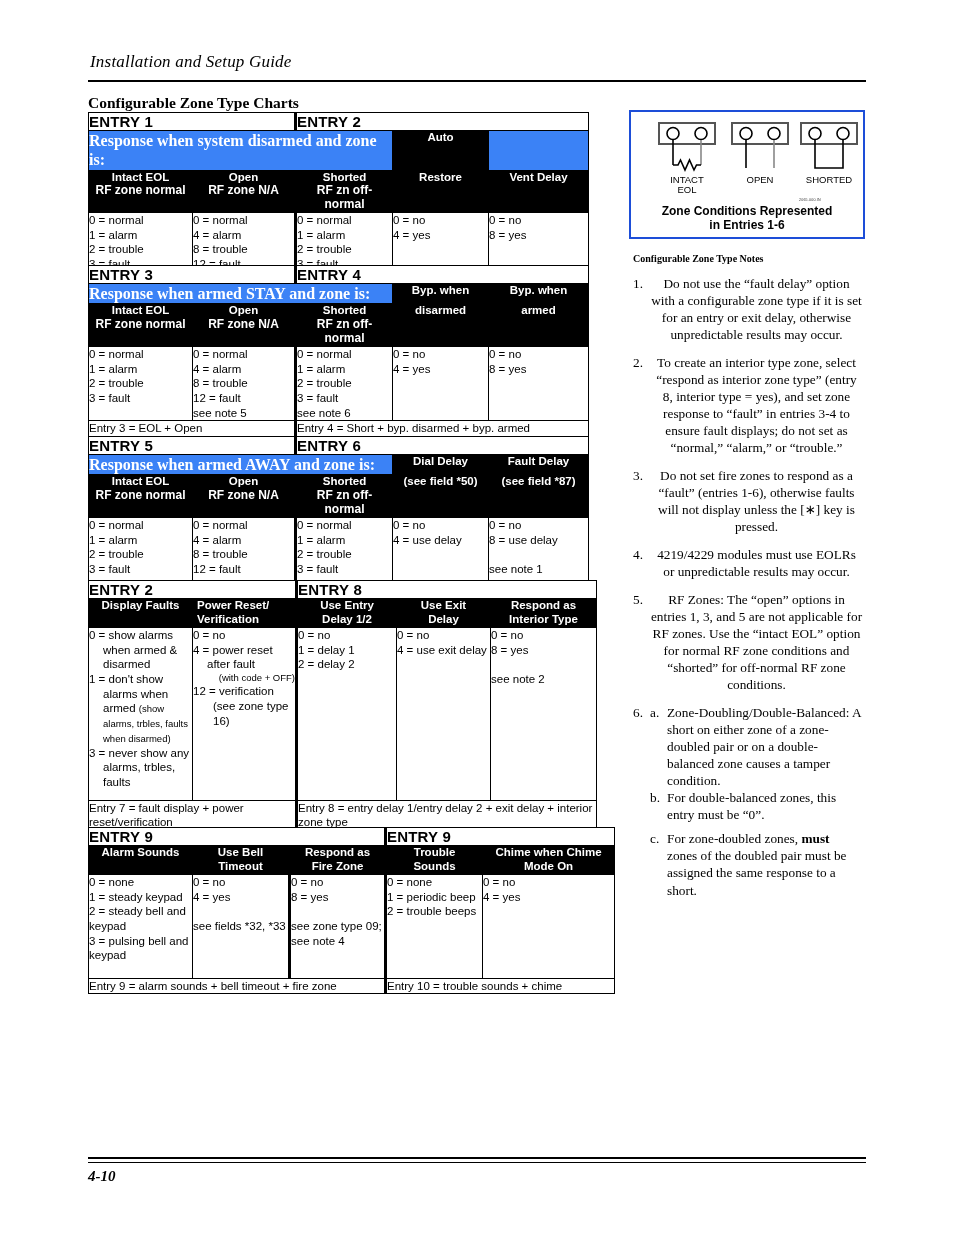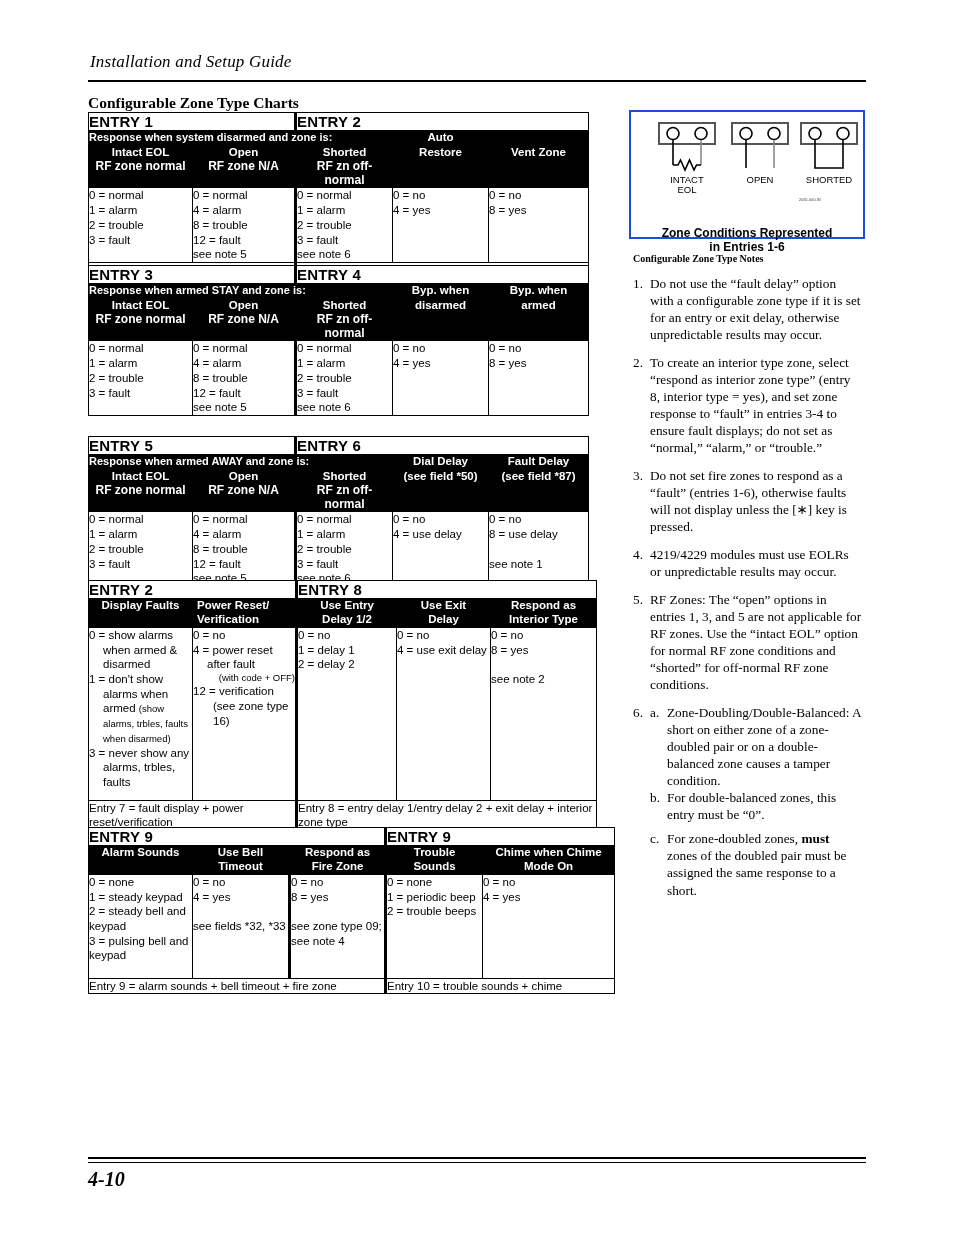--- a/index.html
+++ b/index.html
@@ -47,23 +47,23 @@
   .ent-name {
     font-family:"Liberation Sans", sans-serif;
     font-weight:bold; font-size:15px;
     padding:2px 0 2px 5px;
     background:#fff; color:#000;
     letter-spacing:.2px;
     line-height:1.15;
   }
   
   .grp {
-    background:#000000; color:#fff;
-    font-family:Liberation Sans, sans-serif;
-    font-weight:bold; font-size:11px;
+    background:#3b82f6; color:#fff;
+    font-family:Liberation Serif, serif;
+    font-weight:bold; font-size:16px;
     padding:1px 0 1px 5px;
     line-height:1.2;
     border:1px solid #000;
   }
   .colhd {
     background:#000; color:#fff;
     font-family:"Liberation Sans", sans-serif;
     font-weight:bold; font-size:11.5px;
     text-align:center;
     padding:1px 2px 2px 2px;
@@ -97,54 +97,54 @@
 
   
   .diagbox {
     position:absolute; left:629px; top:110px; width:232px; height:125px;
     border:2px solid #1d4ed8; background:#fff;
   }
   .diag-caption {
     position:absolute; left:0; width:232px; top:92px;
     text-align:center;
     font-family:"Liberation Sans", sans-serif;
-    font-weight:bold; font-size:12px; line-height:1.2;margin-top:22px;
+    font-weight:bold; font-size:12px; line-height:1.2;
   }
   .diag-svg { position:absolute; left:0; top:2px; }
 
   .notes-title {
     position:absolute; left:633px; top:253px;
     font-family:"Liberation Serif", serif;
     font-weight:bold; font-size:10px;
   }
   .notes {
     position:absolute; left:633px; top:275px; width:230px;
     font-family:"Liberation Serif", serif;
     font-size:13.3px; line-height:1.28;
   }
   .note { display:flex; margin-bottom:11px; }
   .note .num { width:17px; flex:0 0 17px; }
-  .note .txt { flex:1 1 auto; }
+  .note .txt { flex:1 1 auto;text-align:center; }
   .subnote { display:flex; margin-bottom:7px; }
   .subnote .ltr { width:17px; flex:0 0 17px; }
   .subnote .txt { flex:1 1 auto; }
   .note6wrap { margin-bottom:11px; }
   .note6wrap .row1 { display:flex; }
   .note6wrap .row1 .num { width:17px; flex:0 0 17px; }
   .note6wrap .row1 .ltr { width:17px; flex:0 0 17px; }
   .note6wrap .indent { margin-left:17px; }
   b.strong { font-weight:bold; }
 
   
   .ftr-rule-a { position:absolute; left:88px; top:1157px; width:778px; height:0; border-top:2.5px solid #000; }
   .ftr-rule-b { position:absolute; left:88px; top:1162px; width:778px; height:0; border-top:1px solid #000; }
   .ftr-page {
     position:absolute; left:88px; top:1168px;
     font-family:"Liberation Serif", serif;
-    font-weight:bold; font-style:italic; font-size:20px;
+    font-weight:bold; font-style:italic; font-size:15px;
   }
   .tiny-code {
     position:absolute; font-family:"Liberation Sans", sans-serif;
     font-size:3.6px; color:#333; letter-spacing:.2px;
   }
 </style>
 </head>
 <body>
 
 <div class="page">
@@ -169,21 +169,21 @@
       <tr>
         <td class="grp" colspan="3">Response when system disarmed and zone is:</td>
         <td class="grp colhd"><span>Auto</span></td>
         <td class="grp"></td>
       </tr>
       <tr>
         <td class="colhd"><span>Intact EOL</span><span class="sub">RF zone normal</span></td>
         <td class="colhd"><span>Open</span><span class="sub">RF zone N/A</span></td>
         <td class="colhd thickL"><span>Shorted</span><span class="sub">RF zn off-normal</span></td>
         <td class="colhd"><span>Restore</span></td>
-        <td class="colhd"><span>Vent Zone</span></td>
+        <td class="colhd"><span>Vent Delay</span></td>
       </tr>
       <tr>
         <td class="cell" style="height:68px">0 = normal<br>1 = alarm<br>2 = trouble<br>3 = fault</td>
         <td class="cell">0 = normal<br>4 = alarm<br>8 = trouble<br>12 = fault<br>see note 5</td>
         <td class="cell thickL">0 = normal<br>1 = alarm<br>2 = trouble<br>3 = fault<br>see note 6</td>
         <td class="cell">0 = no<br>4 = yes</td>
         <td class="cell">0 = no<br>8 = yes</td>
       </tr>
       <tr>
         <td class="sumrow" colspan="2">Entry 1 = EOL + Open</td>
@@ -216,20 +216,24 @@
         <td class="colhd thickL"><span>Shorted</span><span class="sub">RF zn off-normal</span></td>
         <td class="colhd">disarmed</td>
         <td class="colhd">armed</td>
       </tr>
       <tr>
         <td class="cell" style="height:68px">0 = normal<br>1 = alarm<br>2 = trouble<br>3 = fault</td>
         <td class="cell">0 = normal<br>4 = alarm<br>8 = trouble<br>12 = fault<br>see note 5</td>
         <td class="cell thickL">0 = normal<br>1 = alarm<br>2 = trouble<br>3 = fault<br>see note 6</td>
         <td class="cell">0 = no<br>4 = yes</td>
         <td class="cell">0 = no<br>8 = yes</td>
+      </tr>
+      <tr>
+        <td class="sumrow" colspan="2">Entry 3 = EOL + Open</td>
+        <td class="sumrow thickL" colspan="3">Entry 4 = Short + byp. disarmed + byp. armed</td>
       </tr>
     </tbody>
   </table>
 
   <table class="tbl" id="t3" style="left:88px; top:436px; width:500px;">
     <colgroup>
         <col style="width:104px">
         <col style="width:103px">
         <col style="width:97px">
         <col style="width:96px">

